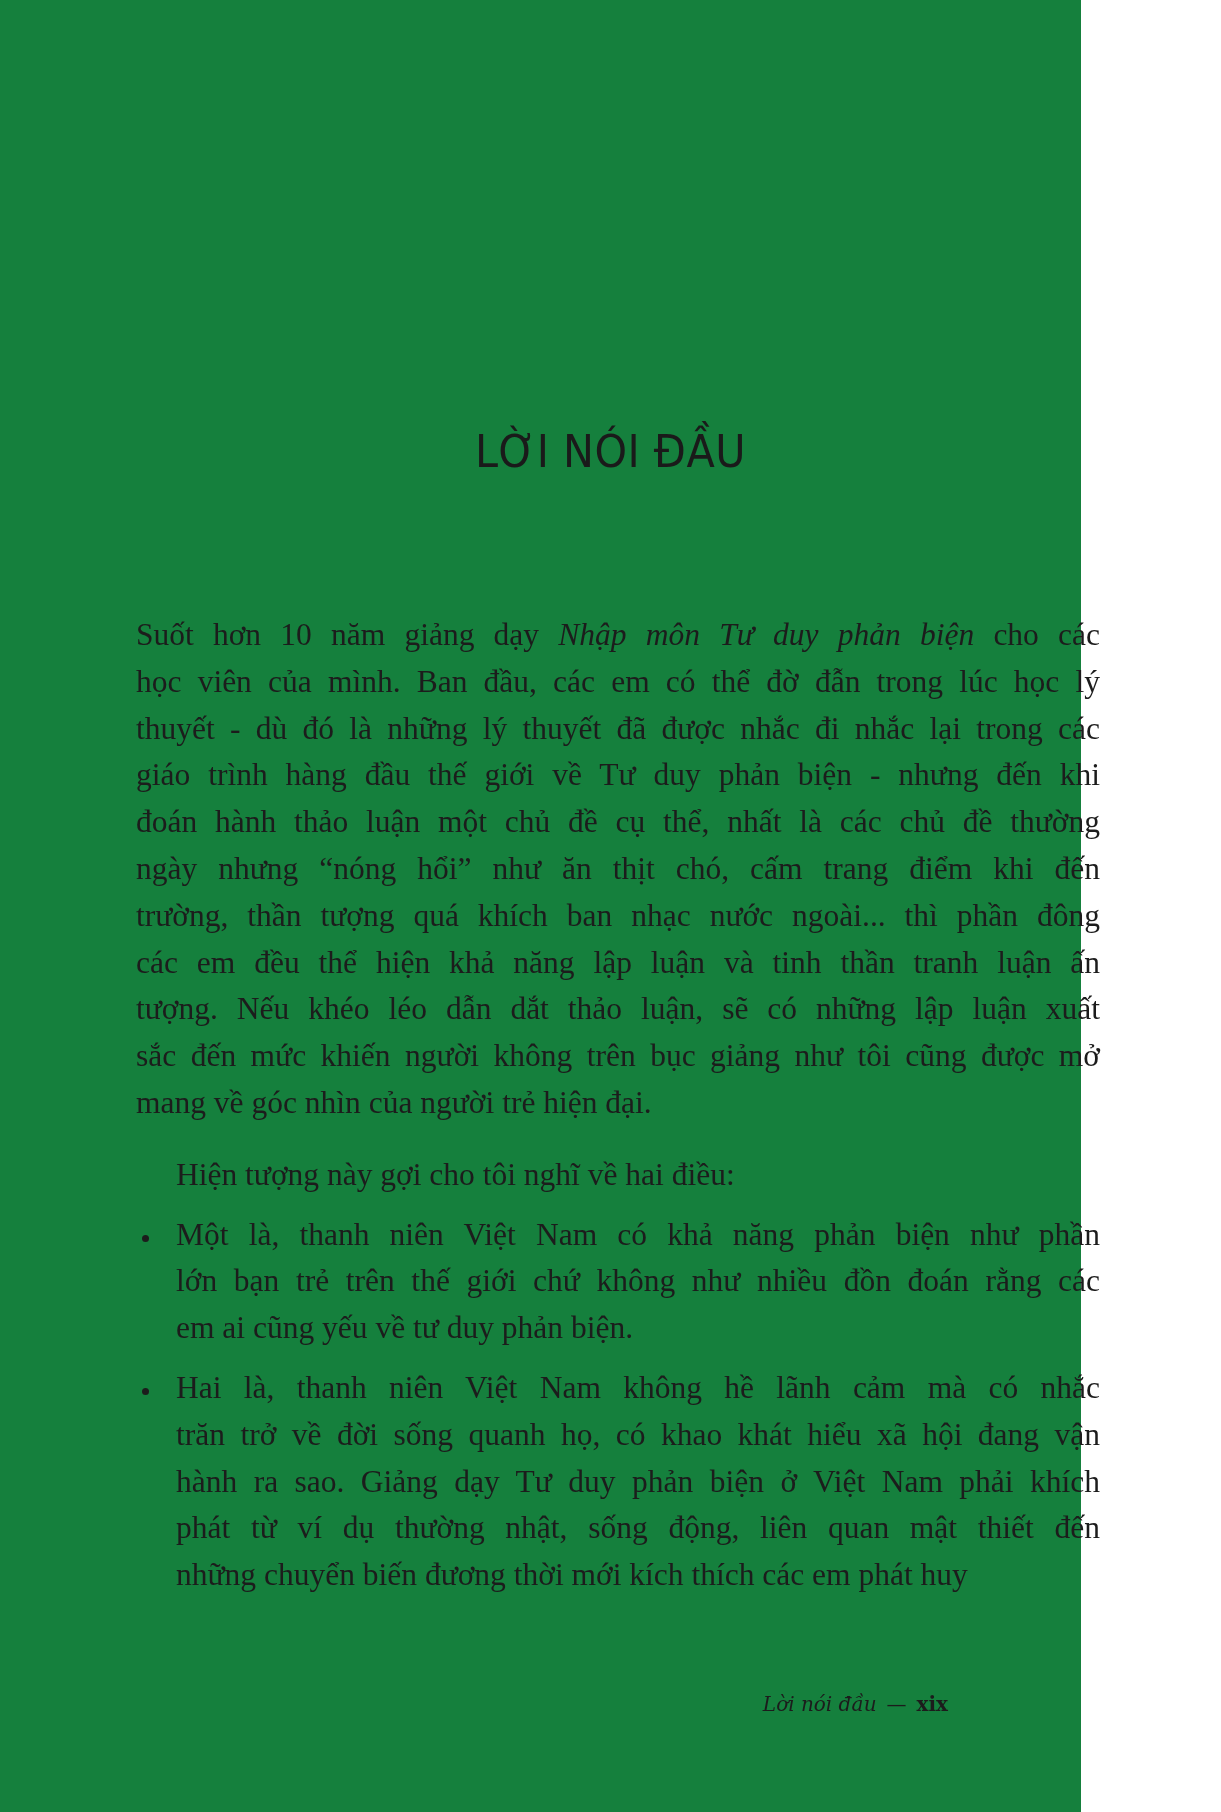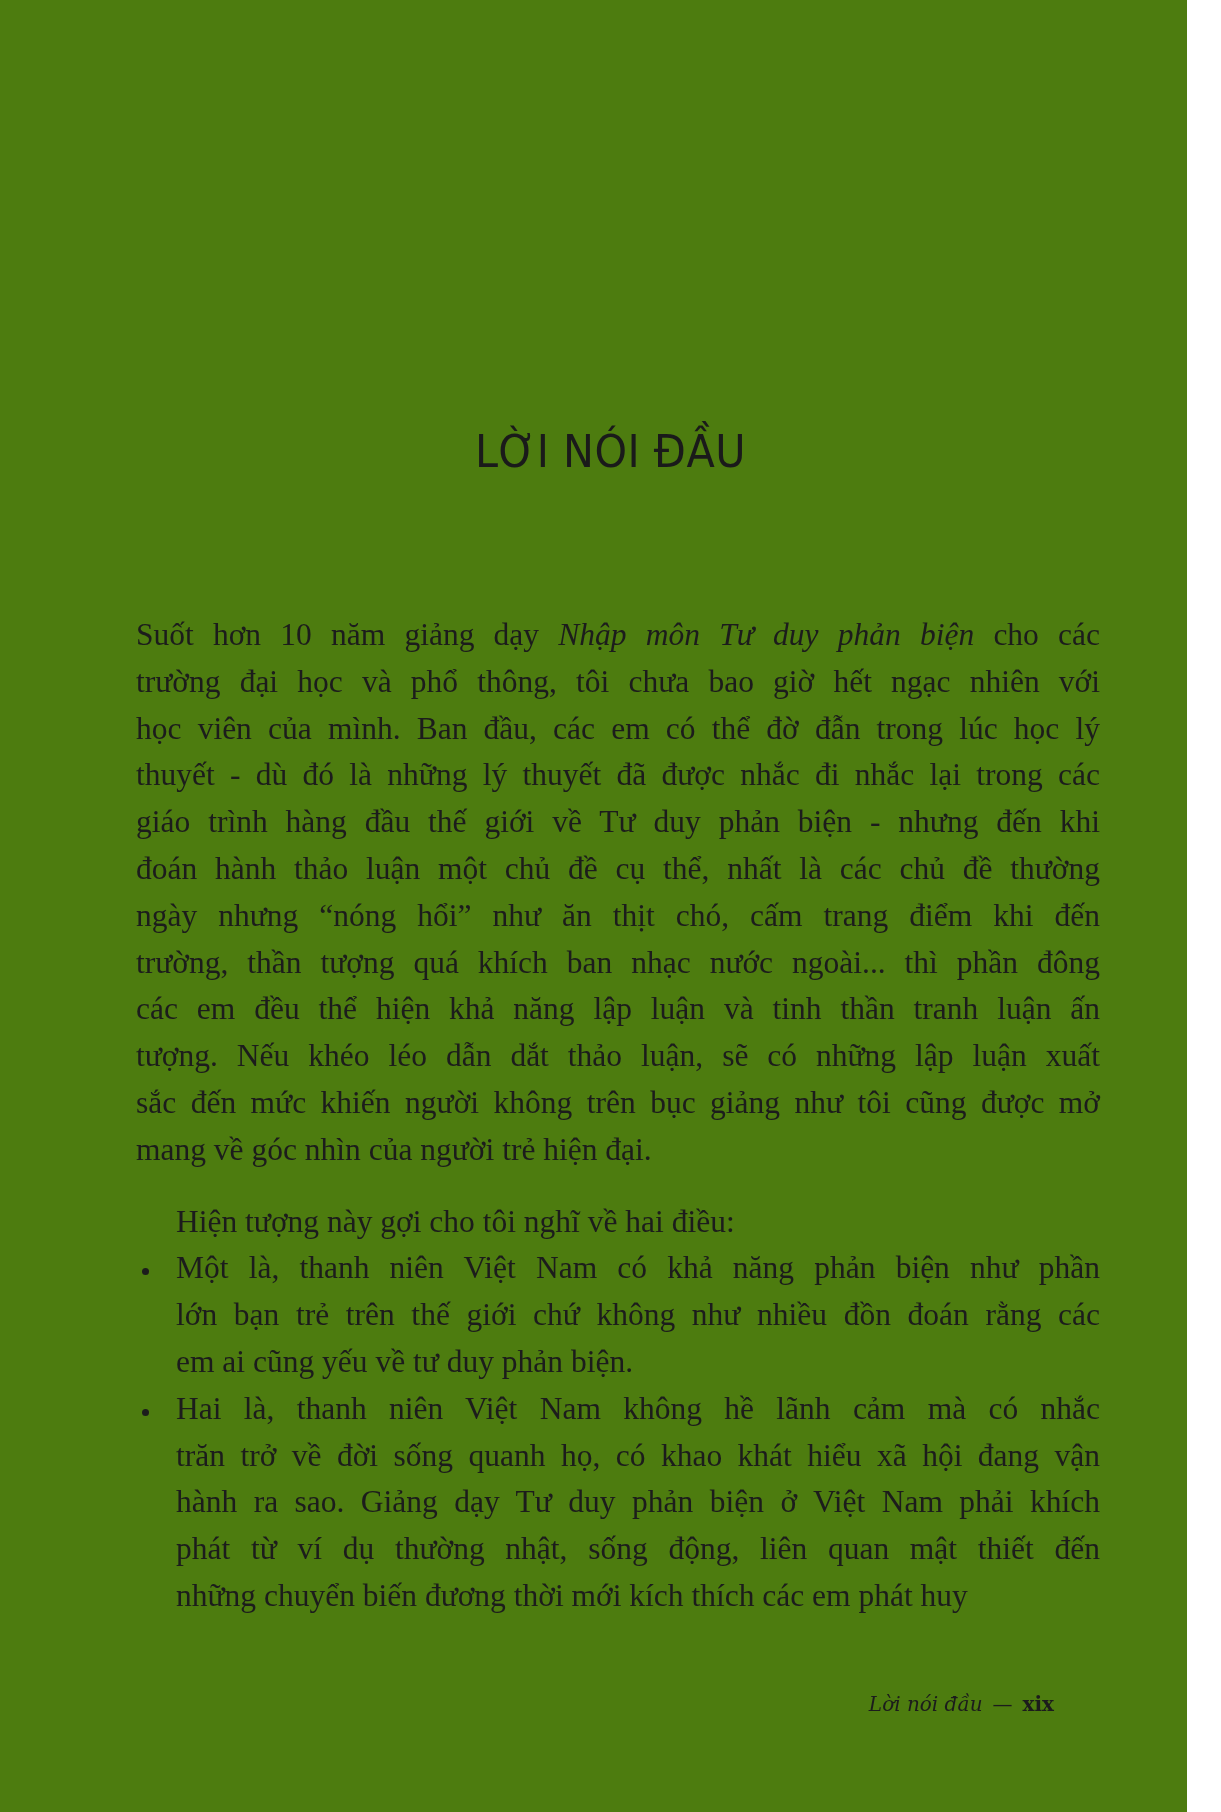--- a/index.html
+++ b/index.html
@@ -1,37 +1,37 @@
 <!DOCTYPE html>
 <html><head>
 <meta charset="utf-8">
 <style>
   html, body { margin: 0; padding: 0; background: #ffffff; }
   body { width: 1221px; height: 1812px; position: relative; overflow: hidden; color: #1a1a1a; }
-  .page { position: absolute; left: 0; top: 0; width: 1187px; height: 1812px; background: #4d7c0f; text-decoration: underline; }
+  .page { position: absolute; left: 0; top: 0; width: 1081px; height: 1812px; background: #15803d; text-decoration: underline; }
   .title {
     position: absolute; left: 0; width: 1221px; top: 392px;
     text-align: center;
     font-family: "DejaVu Sans", sans-serif;
     font-size: 45px; font-weight: 400; letter-spacing: 0.5px;
     color: #1a1a1a; line-height: 60px;
     transform: scaleX(0.92);
   }
   .body {
     position: absolute; left: 136px; top: 612px; width: 964px;
     font-family: "Liberation Serif", serif;
     font-size: 31.5px; line-height: 46.8px;
     color: #1c1c1c;
   }
   .para { margin: 0; text-align: justify; text-align-last: left; }
   .line { display: block; text-align: justify; text-align-last: justify; white-space: nowrap; height: 46.8px; }
   .line.last { text-align-last: left; }
   .indent { padding-left: 40px; }
   .bullets { margin: 0; padding: 0; list-style: none; }
-  .bullet-item { position: relative; padding-left: 40px; }
+  .bullet-item { position: relative; padding-left: 40px; margin-top: 13px; }
   .bullet-dot { position: absolute; left: 2px; top: 0; width: 20px; height: 46.8px; }
   .bullet-dot::before {
     content: ""; position: absolute; left: 4px; top: 23px; width: 7px; height: 7px; border-radius: 50%; background: #1c1c1c;
   }
   .para-2 { margin-top: 25px; }
   em { font-style: italic; }
   .footer {
     position: absolute; right: 133px; top: 1692px;
     font-family: "DejaVu Serif", serif; font-size: 20px; color: #1c1c1c;
     white-space: nowrap;
@@ -43,21 +43,20 @@
 </style>
 </head>
 <body>
 
 <div class="page">
   <h1 class="title">LỜI NÓI ĐẦU</h1>
 
   <div class="body">
     <div class="para" id="para1">
         <span class="line"><span>Suốt hơn 10 năm giảng dạy </span><em>Nhập môn Tư duy phản biện</em><span> cho các</span></span>
-        <span class="line"><span>trường đại học và phổ thông, tôi chưa bao giờ hết ngạc nhiên với</span></span>
         <span class="line"><span>học viên của mình. Ban đầu, các em có thể đờ đẫn trong lúc học lý</span></span>
         <span class="line"><span>thuyết - dù đó là những lý thuyết đã được nhắc đi nhắc lại trong các</span></span>
         <span class="line"><span>giáo trình hàng đầu thế giới về Tư duy phản biện - nhưng đến khi</span></span>
         <span class="line"><span>đoán hành thảo luận một chủ đề cụ thể, nhất là các chủ đề thường</span></span>
         <span class="line"><span>ngày nhưng “nóng hổi” như ăn thịt chó, cấm trang điểm khi đến</span></span>
         <span class="line"><span>trường, thần tượng quá khích ban nhạc nước ngoài... thì phần đông</span></span>
         <span class="line"><span>các em đều thể hiện khả năng lập luận và tinh thần tranh luận ấn</span></span>
         <span class="line"><span>tượng. Nếu khéo léo dẫn dắt thảo luận, sẽ có những lập luận xuất</span></span>
         <span class="line"><span>sắc đến mức khiến người không trên bục giảng như tôi cũng được mở</span></span>
         <span class="line last"><span>mang về góc nhìn của người trẻ hiện đại.</span></span>

